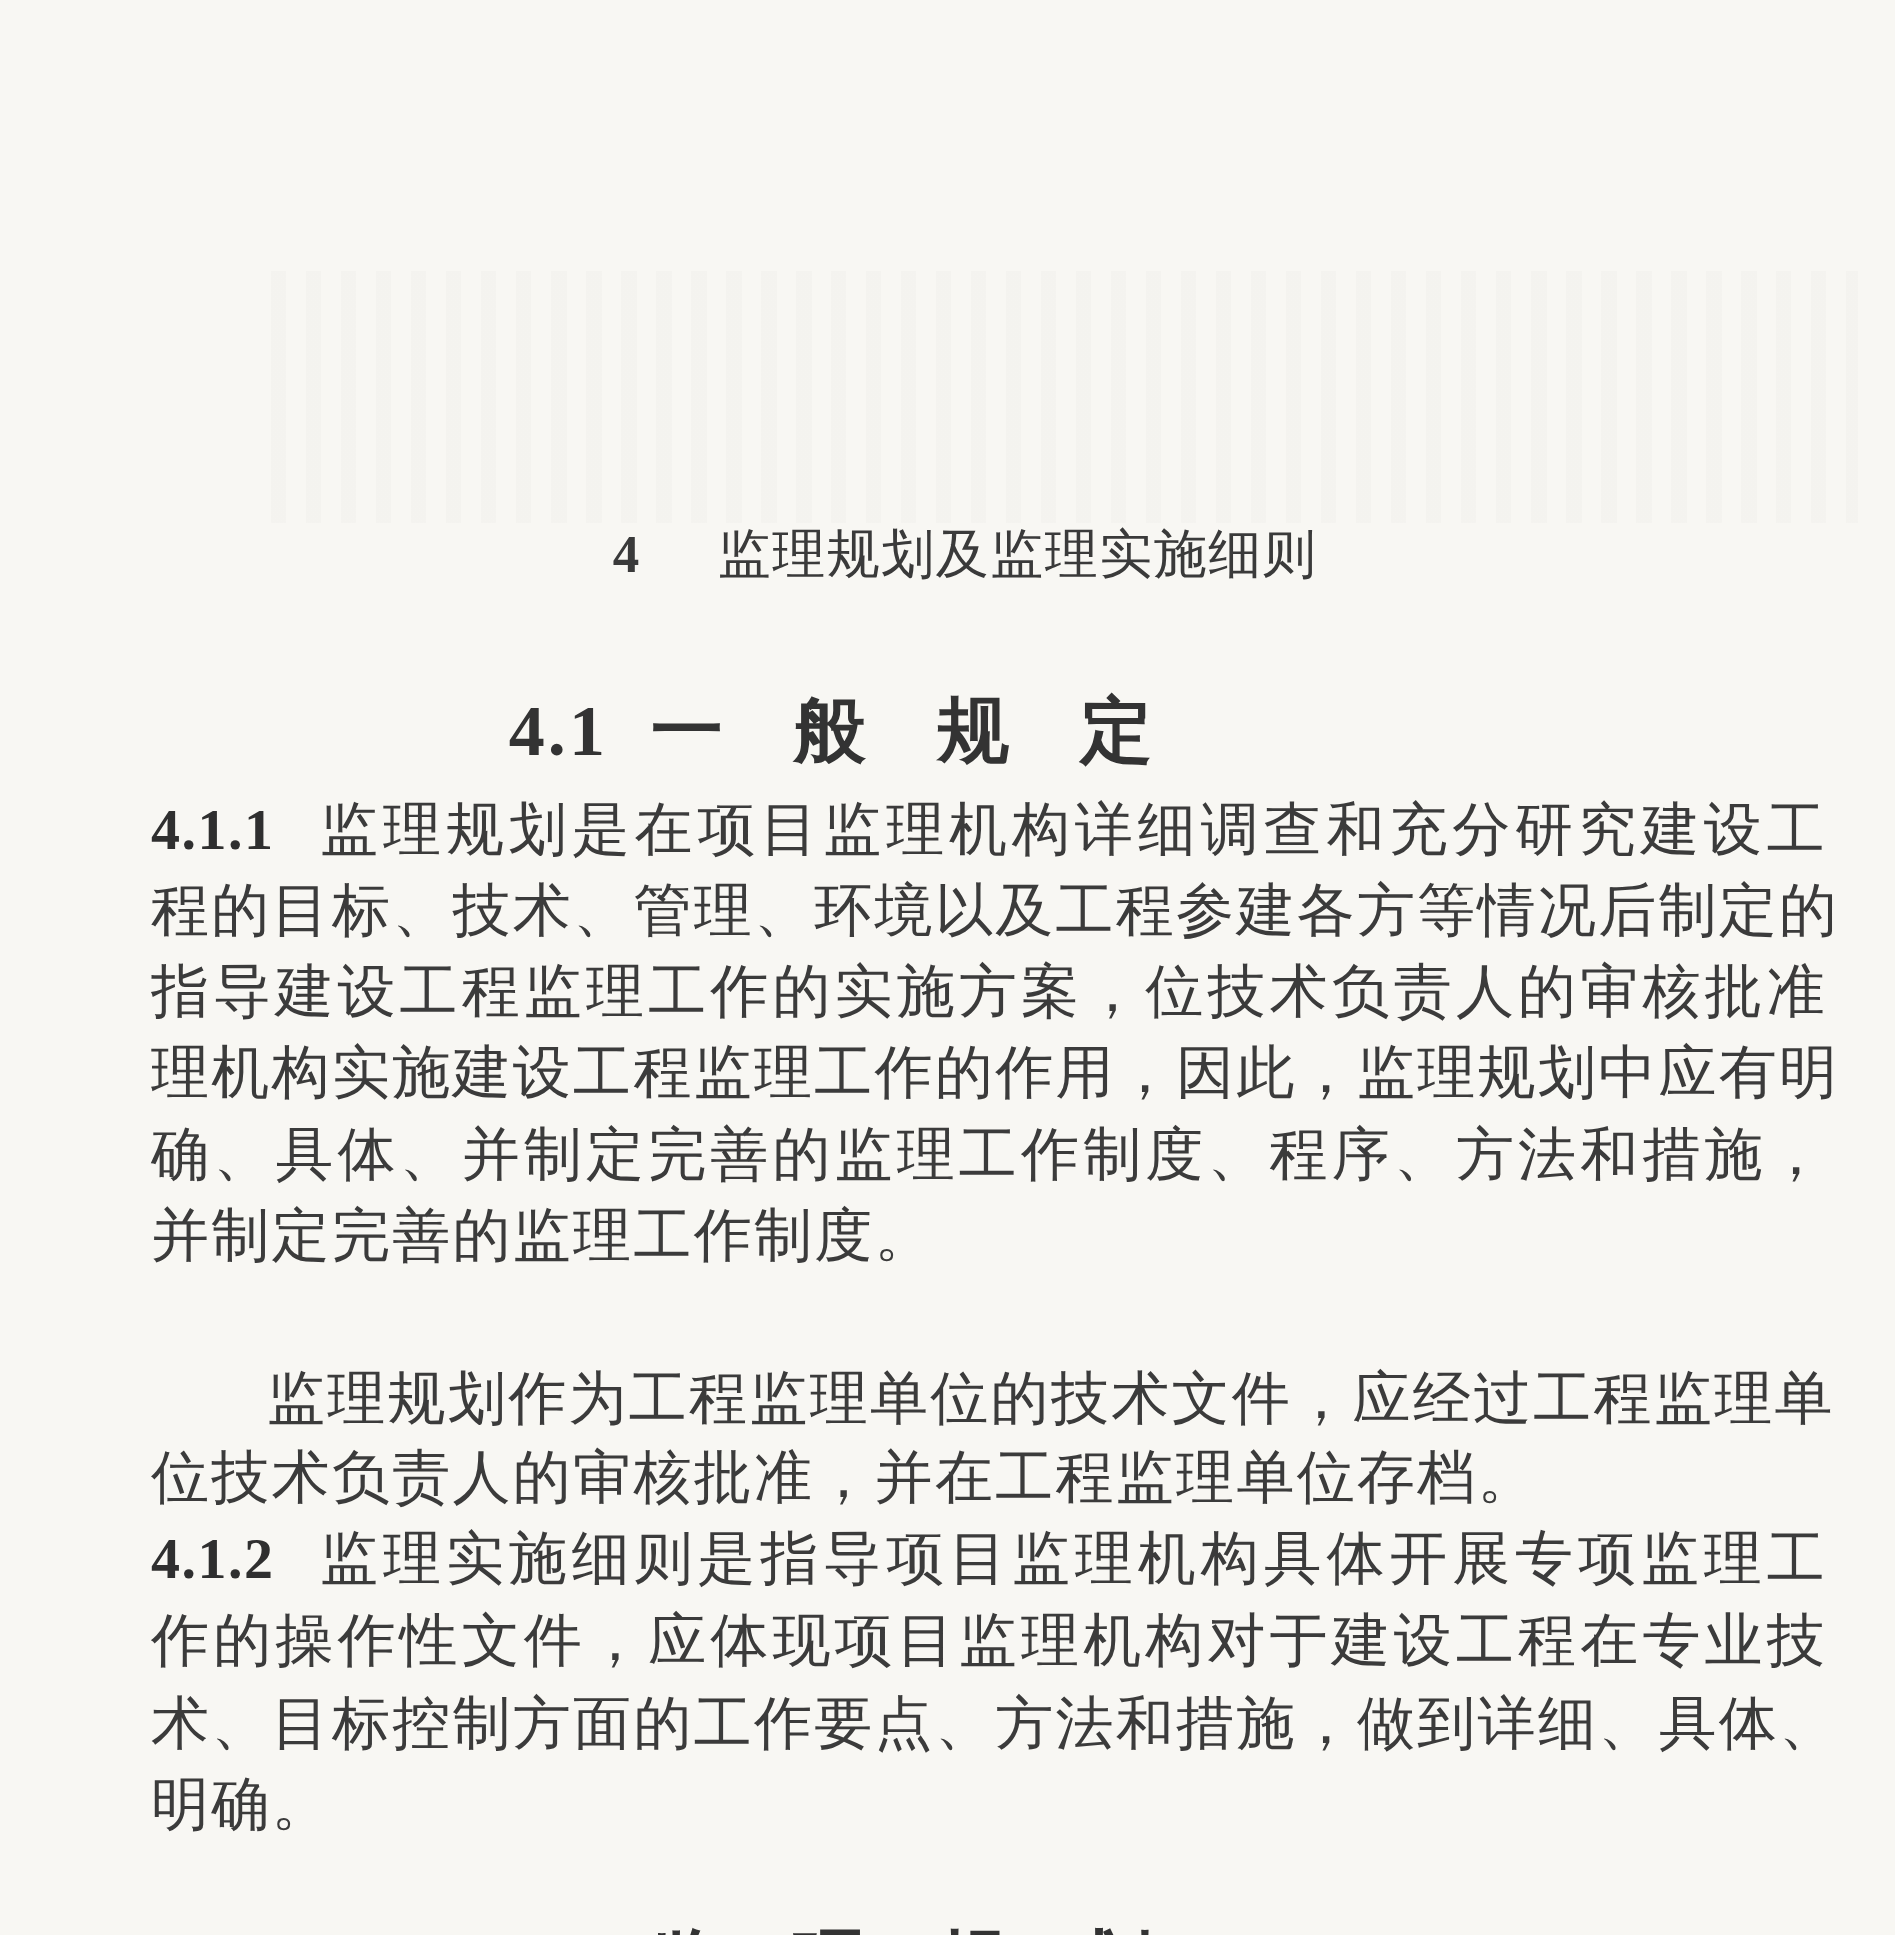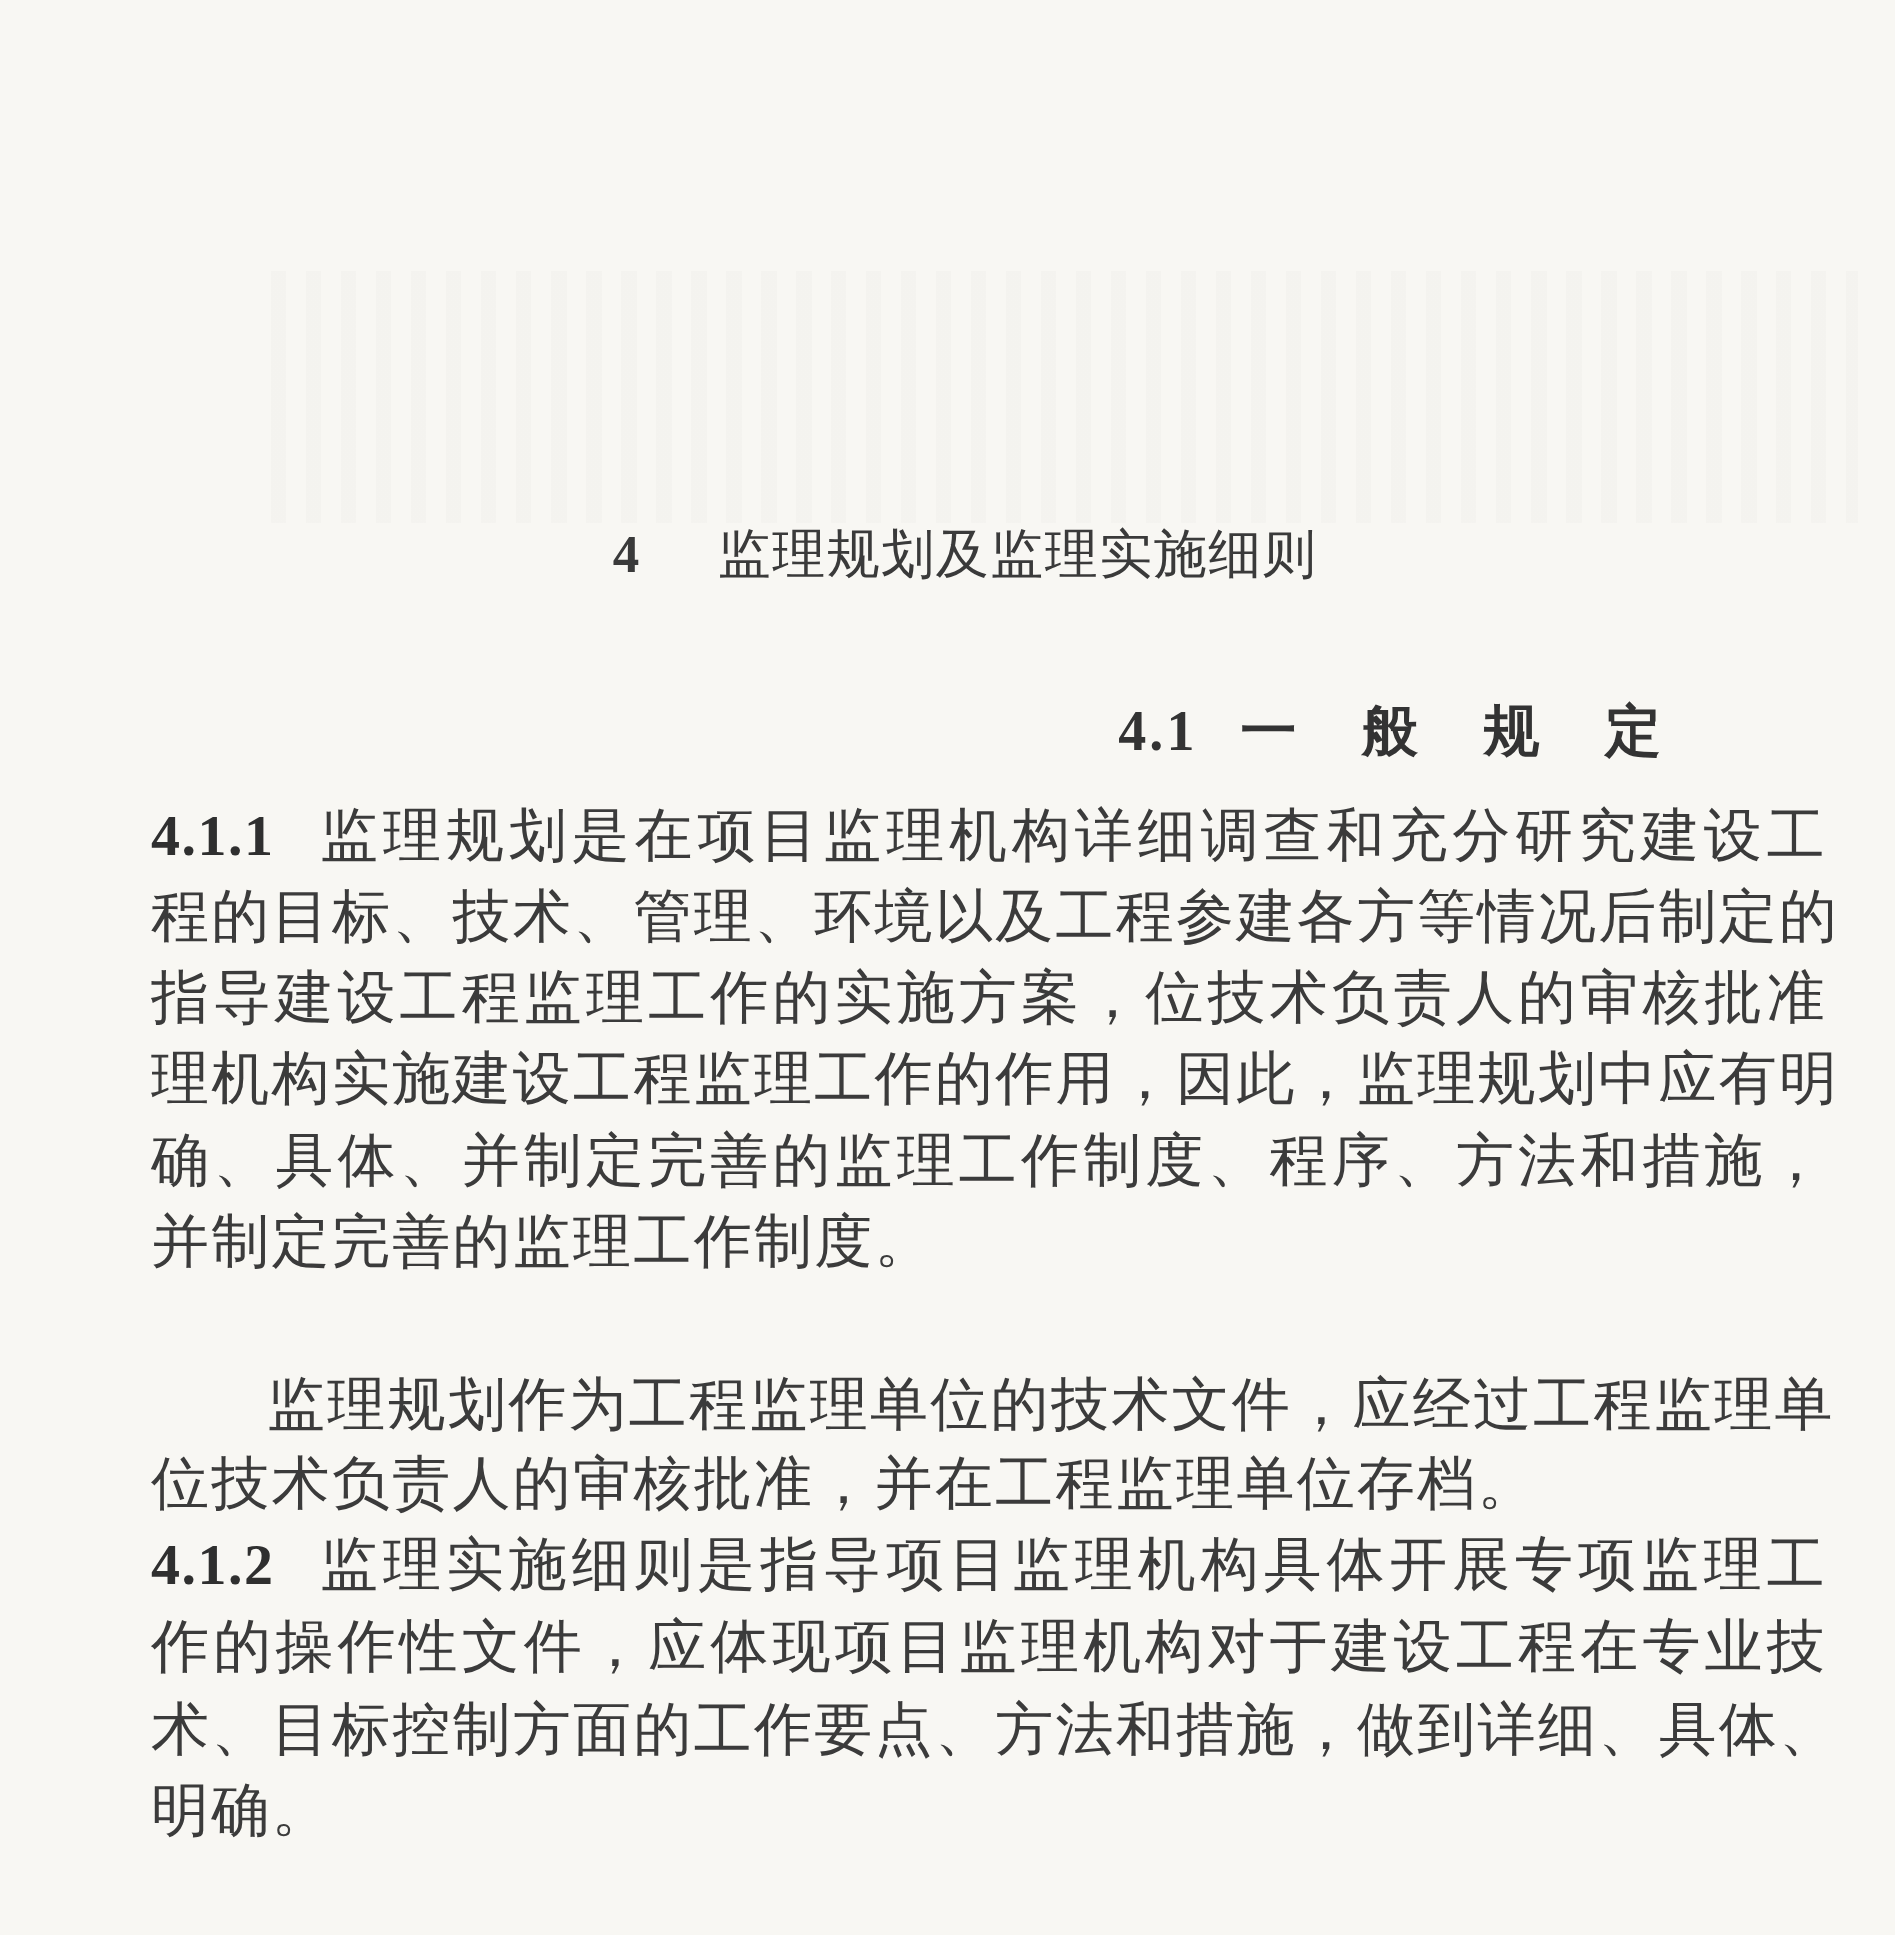--- a/index.html
+++ b/index.html
@@ -10,40 +10,40 @@
     font-family: "DejaVu Serif", "Liberation Serif", serif;
     color: #3a3a3a;
   }
   .scan-noise {
     position: absolute; left: 271px; top: 271px; width: 1587px; height: 252px;
     background: repeating-linear-gradient(90deg, rgba(0,0,0,0.015) 0 15.5px, rgba(0,0,0,0) 15.5px 35px);
     pointer-events: none;
   }
   .line {
     position: absolute; left: 151px; width: 1676px;
-    font-size: 58px; line-height: 74px; white-space: nowrap;
+    font-size: 58px; line-height: 62px; white-space: nowrap;
     letter-spacing: 2.3px;
     color: #3b3b3b;
   }
   .line.justify { text-align: justify; text-align-last: justify; }
   .indent { left: 267px; width: 1560px; }
   .clause-no {
     font-family: "Liberation Serif", "DejaVu Serif", serif;
     font-weight: bold; color: #2f2f2f; margin-right: 43px; letter-spacing: 1.5px;
   }
   .chapter-title {
     position: absolute; left: 17px; width: 1896px; top: 511px; text-align: center;
     font-size: 53px; line-height: 85px; color: #3a3a3a; letter-spacing: 1.5px;
   }
   .chapter-title .num {
     font-family: "Liberation Serif", serif; font-weight: bold; margin-right: 77px;
   }
   .section-title {
-    position: absolute; left: 0; width: 1684px; text-align: right;
-    font-size: 56px; line-height: 66px; font-weight: bold; color: #333;
+    position: absolute; left: 0; width: 1684px; text-align: center;
+    font-size: 72px; line-height: 66px; font-weight: bold; color: #333;
     letter-spacing: 23px;
   }
   .section-title .num { font-family: "Liberation Serif", serif; letter-spacing: 3.1px; margin-right: 43px; }
 </style>
 </head>
 <body>
 
 <div class="scan-noise"></div>
 
 <div class="chapter-title">

